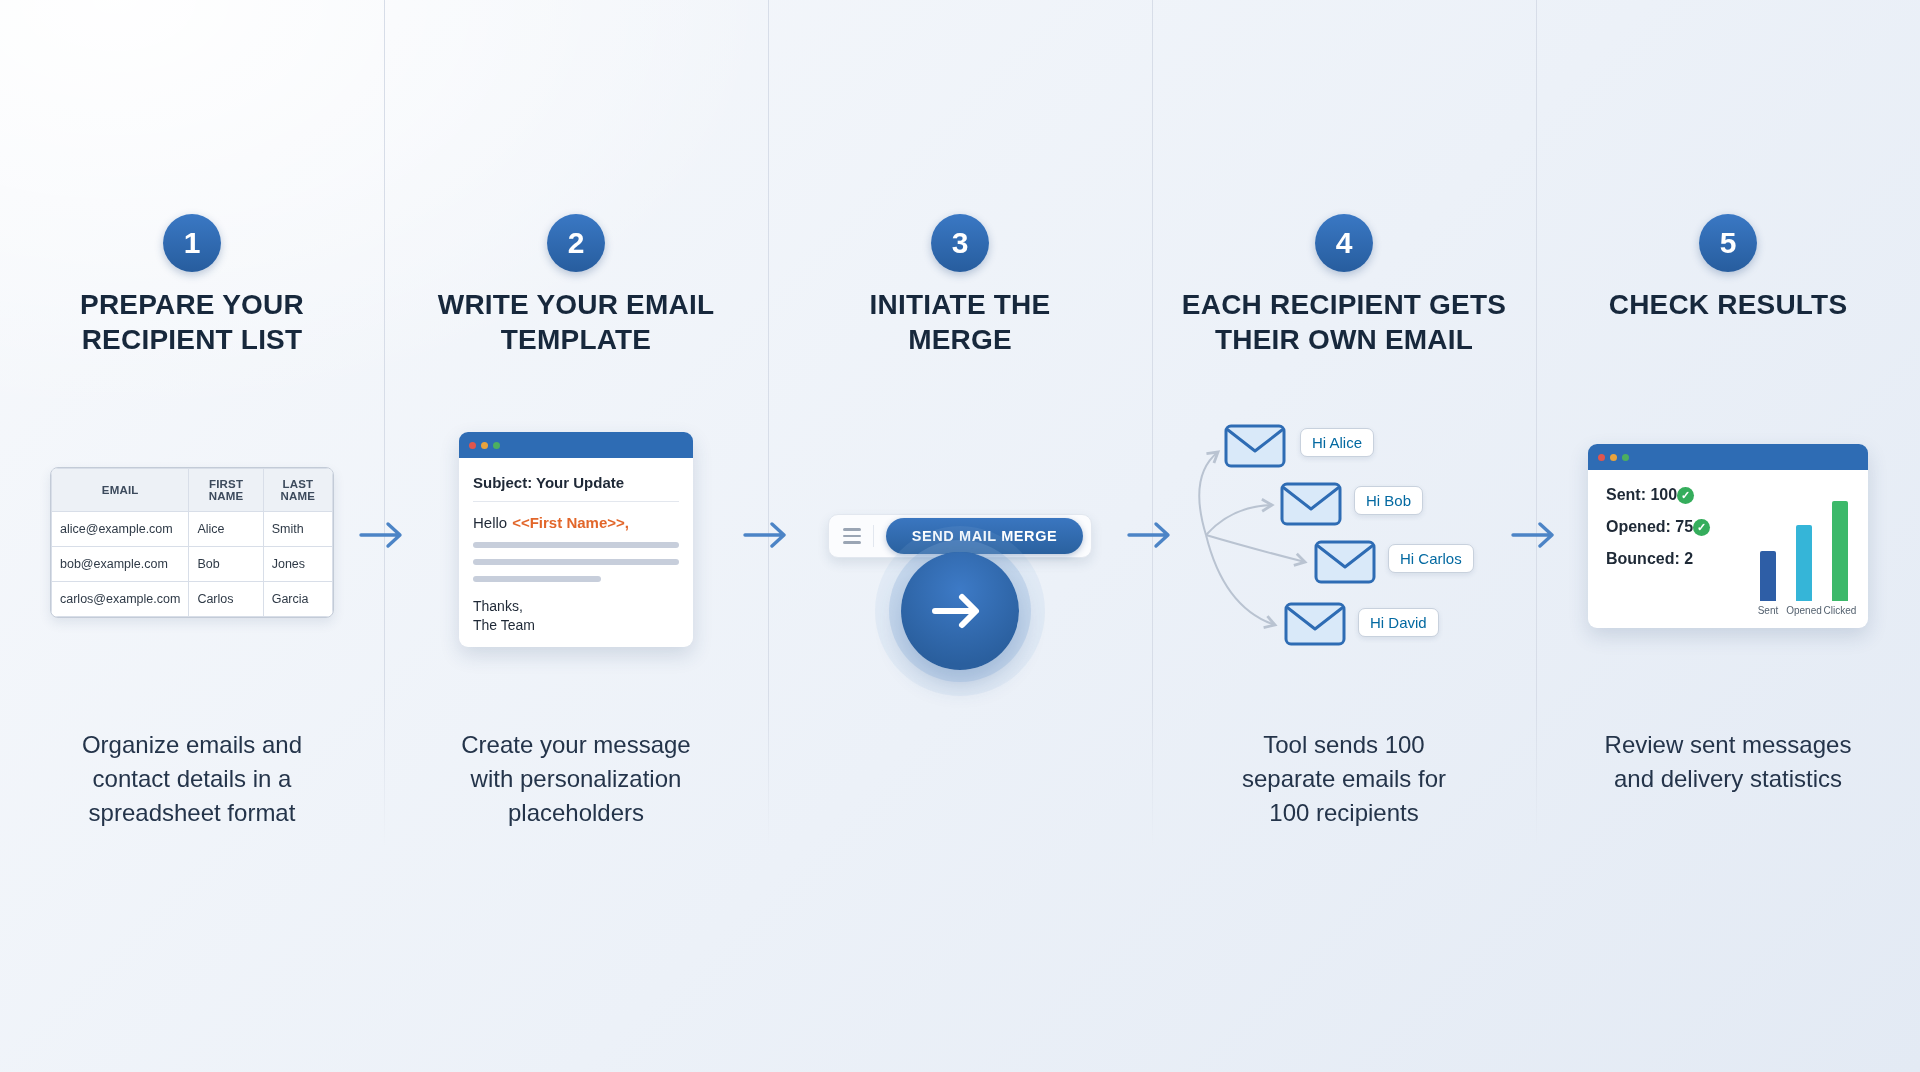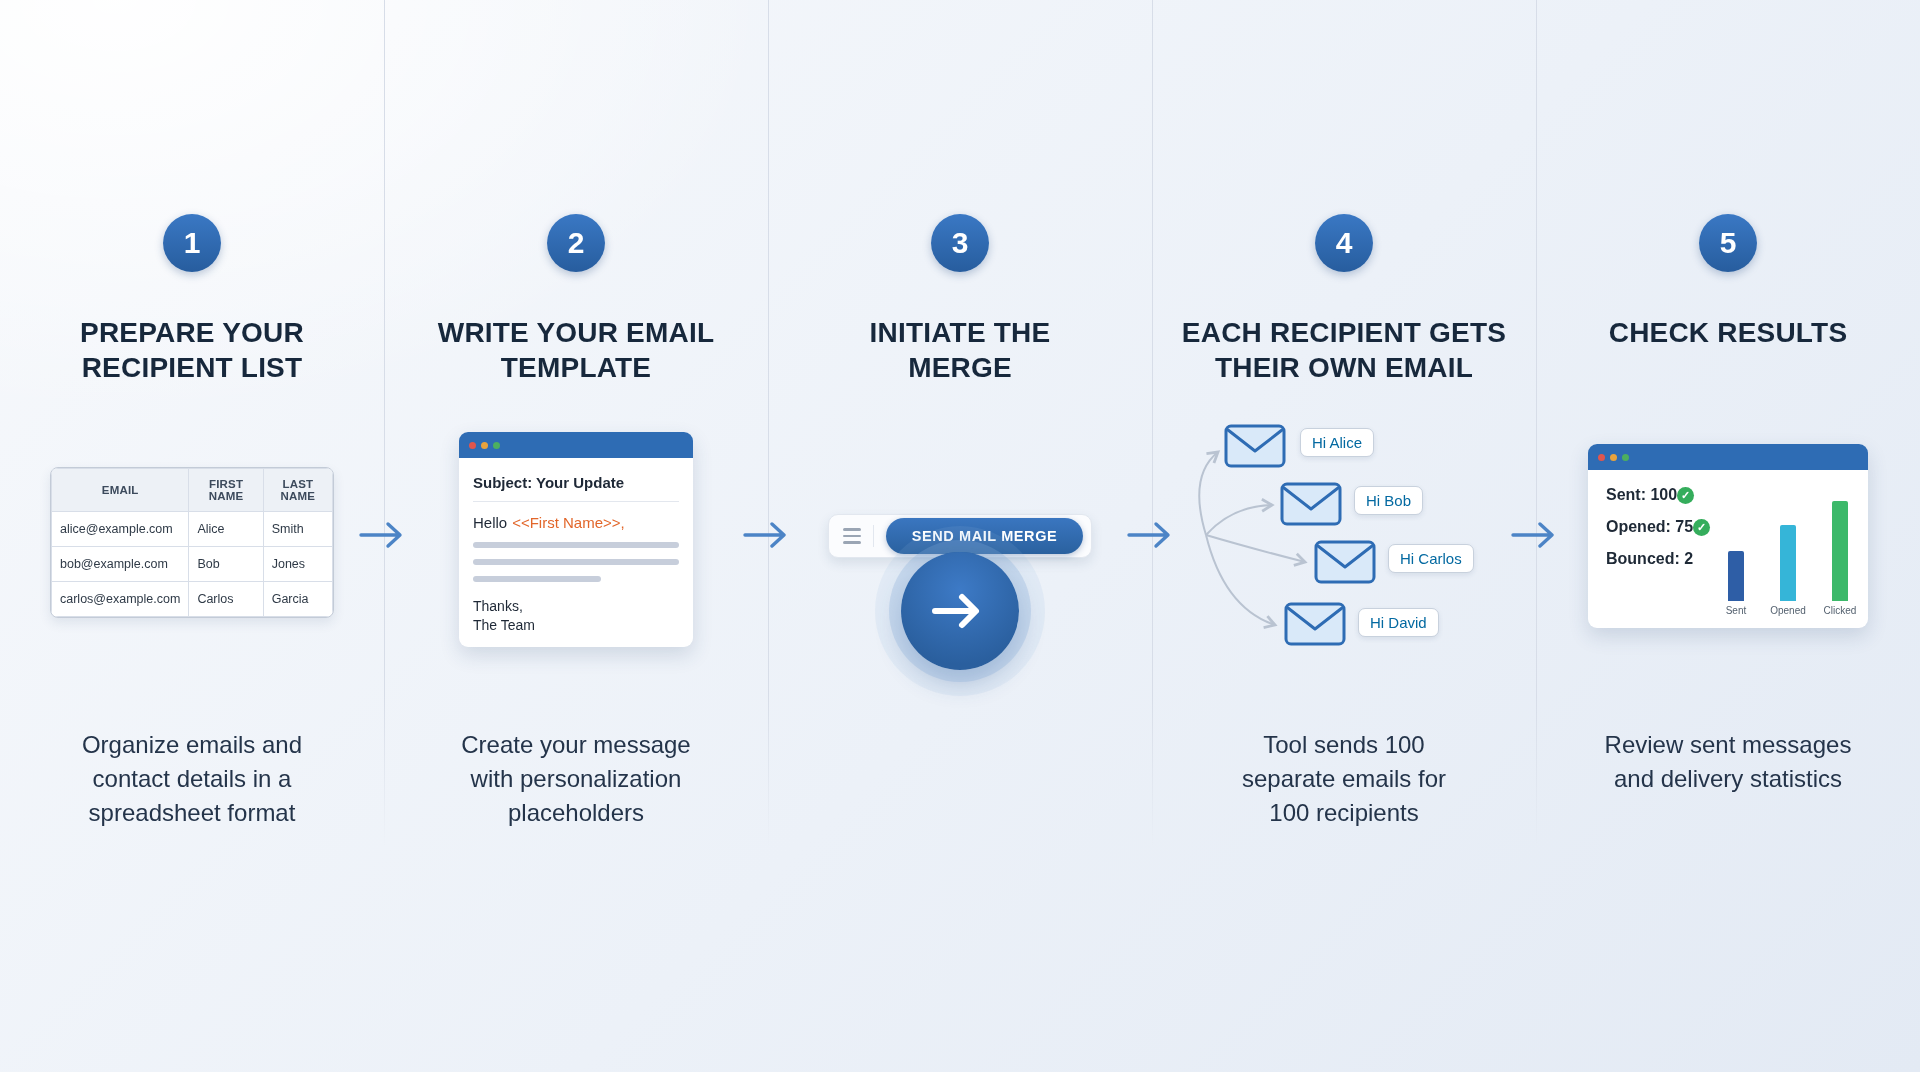--- a/index.html
+++ b/index.html
@@ -18,21 +18,21 @@
 
   .column{ position:absolute; top:0; width:384px; height:1072px; }
 
   .badge{ position:absolute; top:214px; left:50%; transform:translateX(-50%);
     width:58px; height:58px; border-radius:50%;
     background:linear-gradient(180deg,#3a78c4,#275d9e);
     color:#fff; font-size:30px; font-weight:700;
     display:flex; align-items:center; justify-content:center;
     box-shadow:0 3px 9px rgba(30,70,125,0.28); }
 
-  .title{ position:absolute; top:316px; left:50%; transform:translateX(-50%);
+  .title{ position:absolute; top:288px; left:50%; transform:translateX(-50%);
     text-align:center; font-size:28px; font-weight:700; color:#17283c;
     line-height:1.24; letter-spacing:0.2px; }
 
   .caption{ position:absolute; top:728px; left:50%; transform:translateX(-50%);
     text-align:center; font-size:24px; color:#24344a; line-height:1.42; }
 
   .flow-arrow{ position:absolute; top:518px; width:52px; height:34px; }
 
   
   .sheet{ position:absolute; top:467px; left:50%; transform:translateX(-50%);
@@ -51,21 +51,21 @@
     gap:5px; padding-left:10px; }
   .dot{ width:7px; height:7px; border-radius:50%; }
   .dot.red{ background:#e0564e; } .dot.amber{ background:#e8a33d; } .dot.green{ background:#4caf60; }
 
   
   .mail-window{ top:432px; left:50%; transform:translateX(-50%); width:234px; }
   .mail-body{ padding:10px 14px 14px 14px; }
   .subject{ font-size:15px; font-weight:600; color:#1e2836; padding:6px 0 10px 0;
     border-bottom:1px solid #e3e7ee; }
   .greeting{ margin-top:12px; font-size:15px; color:#1e2836; }
-  .token{ color:#e2662a; font-weight:400; margin-left:5px; }
+  .token{ color:#e2662a; font-weight:700; margin-left:5px; }
   .ph-line{ height:6px; border-radius:3px; background:#c7cedb; margin-top:11px; }
   .ph-line.w1{ width:100%; } .ph-line.w2{ width:100%; } .ph-line.w3{ width:62%; }
   .signoff{ margin-top:16px; font-size:14px; color:#1e2836; }
   .signature{ margin-top:3px; font-size:14px; color:#1e2836; }
 
   
   .merge-toolbar{ position:absolute; top:514px; left:50%; transform:translateX(-50%);
     width:264px; height:44px; background:#fbfcfe; border:1px solid #e2e7ef; border-radius:10px;
     display:flex; align-items:center; padding:0 8px 0 14px;
     box-shadow:0 5px 12px rgba(40,70,110,0.12); }
@@ -91,21 +91,21 @@
     box-shadow:0 2px 5px rgba(40,70,110,0.10); }
 
   
   .results-window{ top:444px; left:50%; transform:translateX(-50%); width:280px; height:184px; }
   .results-body{ display:flex; padding:16px 14px 10px 18px; height:158px; }
   .stats{ display:flex; flex-direction:column; gap:14px; }
   .stat-row{ display:flex; align-items:center; }
   .stat-label{ font-size:16px; font-weight:700; color:#1e2936; white-space:nowrap; }
   .check{ width:17px; height:17px; border-radius:50%; background:#35ad5c; color:#fff;
     font-size:11px; font-weight:700; display:flex; align-items:center; justify-content:center; }
-  .mini-chart{ margin-left:auto; display:flex; align-items:flex-end; gap:24px; padding-bottom:2px; }
+  .mini-chart{ margin-left:auto; display:flex; align-items:flex-end; gap:8px; padding-bottom:2px; }
   .bar-col{ display:flex; flex-direction:column; align-items:center; justify-content:flex-end; gap:4px; width:28px; }
   .bar{ width:16px; border-radius:2px 2px 0 0; }
   .bar.b1{ background:#2e5ea6; } .bar.b2{ background:#35b5d8; } .bar.b3{ background:#3cb96a; }
   .bar-label{ font-size:10px; color:#54616f; white-space:nowrap; }
 </style>
 </head>
 <body>
 
 <div class="stage">
 

